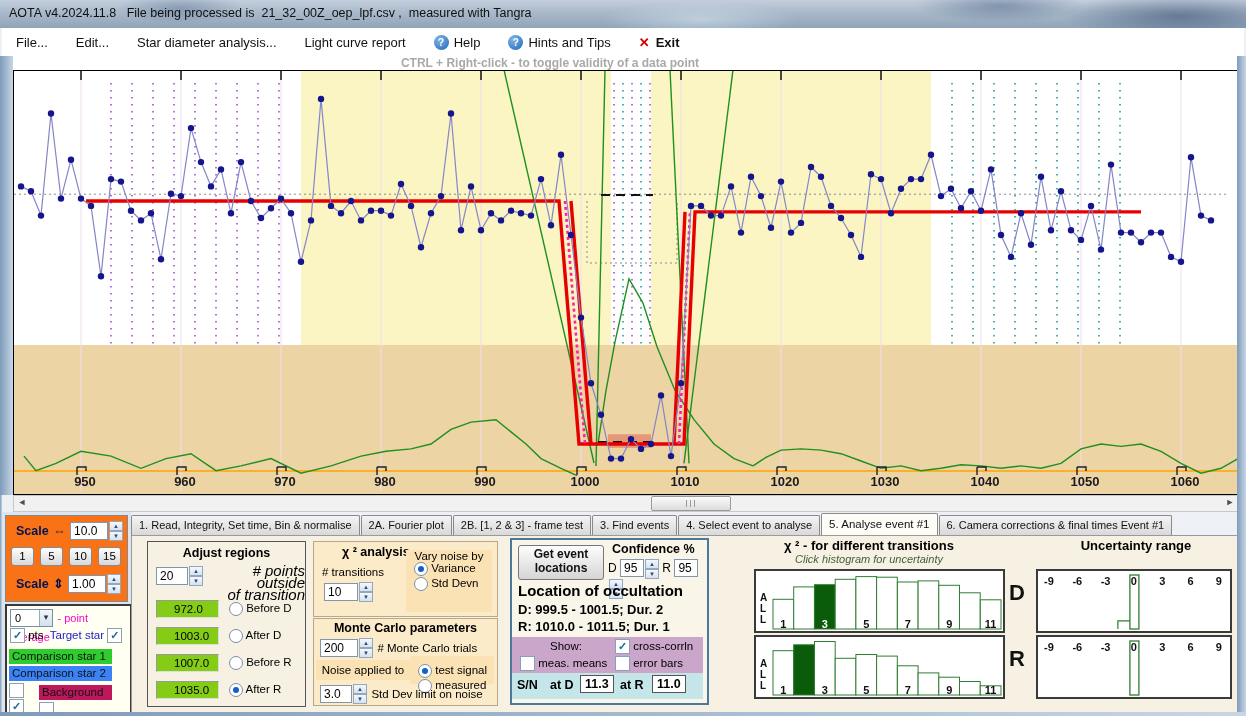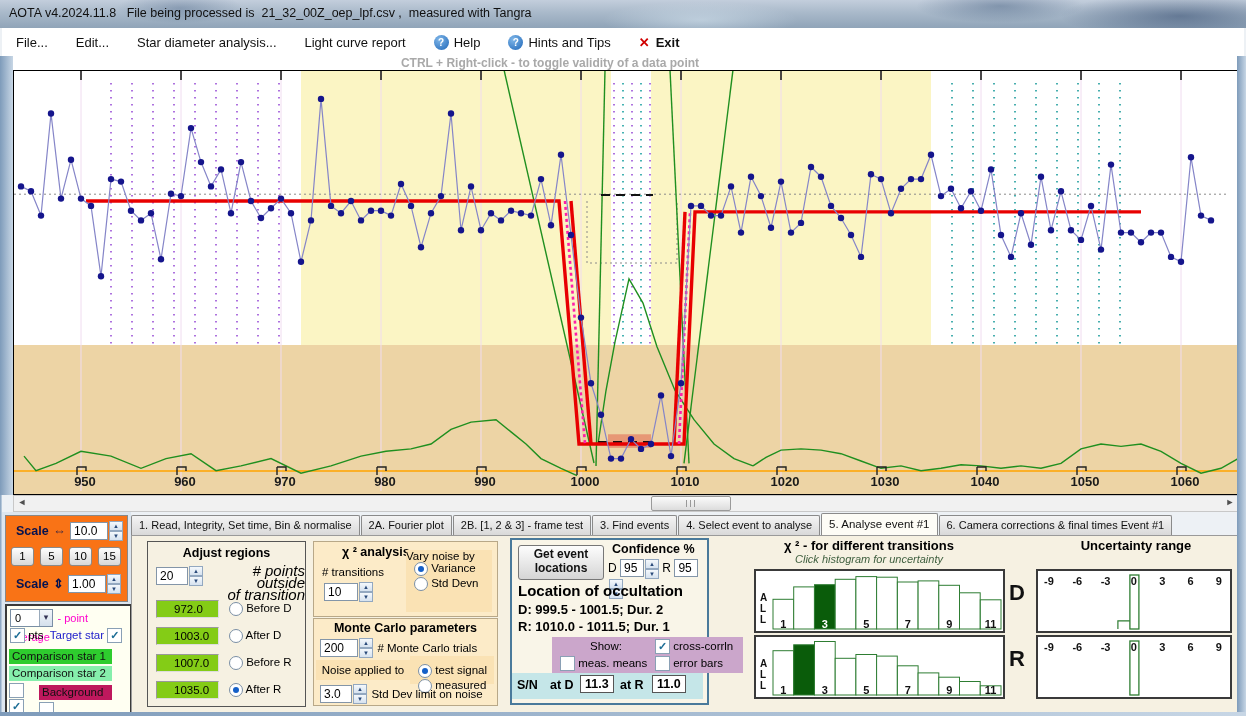--- a/index.html
+++ b/index.html
@@ -64,21 +64,21 @@
   .grp{position:absolute;border:1px solid #555;}
   .gtitle{font-weight:bold;font-size:12.5px;text-align:center;}
   .adjrow{position:absolute;left:8px;height:18px;font-size:11.5px;white-space:nowrap;}
   .valbox{display:inline-block;width:44px;height:16px;border:1px solid #999;border-right-color:#DDD;border-bottom-color:#DDD;
      background:#84cc16;font-size:11.5px;line-height:16px;padding-left:17px;vertical-align:middle;}
   .ital{font-style:italic;font-size:15px;line-height:12px;text-align:right;}
   .orangebox{background:#FCEBC8;border:1px solid #B8A888;}
   .subopt{background:#FAE2B4;}
   .btn{background:linear-gradient(180deg,#FDFDFD,#D5D5D5);border:1px solid #777;border-radius:3px;
      font-weight:bold;font-size:12px;text-align:center;color:#111;}
-  .plum{background:#CBA6CB;margin-left:40px;}
+  .plum{background:#CBA6CB;}
   .cyan{background:#C5E6E8;}
   .snbox{display:inline-block;border:1px solid #555;background:#FFF;font-weight:bold;font-size:12.5px;padding:1px 4px;}
   .histbox{position:absolute;background:#FFF;border:2px solid #3A3A3A;}
   .biglabel{position:absolute;font-size:22px;font-weight:bold;color:#111;}
   .smallital{font-style:italic;font-size:11px;color:#3E5E3E;text-align:center;}
 </style>
 </head>
 <body>
 
 <div id="win">
@@ -380,21 +380,21 @@
         <span class="cb on"></span>
         <span>pts</span>
         <span style="color:#2222CC;margin-left:3px;">Target star</span>
         <span class="cb on"></span>
       </div>
       <div style="position:absolute;left:2px;top:40px;">
         <span class="colorbar" style="background:#2ECC2E;width:97px;">Comparison star 1</span>
         <span class="cb"></span>
       </div>
       <div style="position:absolute;left:2px;top:57px;">
-        <span class="colorbar" style="background:#86efac;width:97px;">Comparison star 2</span>
+        <span class="colorbar" style="background:#3b82f6;width:97px;">Comparison star 2</span>
         <span class="cb"></span>
       </div>
       <div style="position:absolute;left:32px;top:76px;">
         <span class="colorbar" style="background:#be185d;width:67px;">Background</span>
         <span class="cb"></span>
       </div>
       <div style="position:absolute;left:2px;top:91px;">
         <span class="cb on"></span>
         <span class="colorbar" style="background:#1155DD;color:#FFFF00;width:100px;">Comparisons scaled</span>
       </div>
@@ -436,21 +436,21 @@
     <div class="grp orangebox" style="left:181px;top:5px;width:183px;height:74px;">
       <div class="gtitle" style="margin-top:3px;text-align:left;padding-left:28px;">χ ²  analysis</div>
       <div style="position:absolute;left:8px;top:24px;font-size:11.5px;"># transitions</div>
       <div style="position:absolute;left:10px;top:40px;">
         <span class="numbox" style="width:26px;">10</span><span class="spin">
             <b>▲</b>
             <b>▼</b>
           </span>
       </div>
       <div class="subopt" style="position:absolute;left:92px;top:8px;width:86px;height:62px;">
-        <div style="font-size:11.5px;">Vary noise by</div>
+        <div style="font-size:11.5px;text-align:center;">Vary noise by</div>
         <div id="vary-opts">
             <div style="font-size: 11.5px; padding: 0px 0px 1px 8px;"><span class="radio sel"></span><span> Variance</span></div>
             <div style="font-size: 11.5px; padding: 0px 0px 1px 8px;"><span class="radio"></span><span> Std Devn</span></div>
           </div>
       </div>
     </div>
 
     <div class="grp orangebox" style="left:181px;top:82px;width:183px;height:86px;">
       <div class="gtitle" style="margin-top:2px;">Monte Carlo parameters</div>
       <div style="position:absolute;left:6px;top:19px;">

